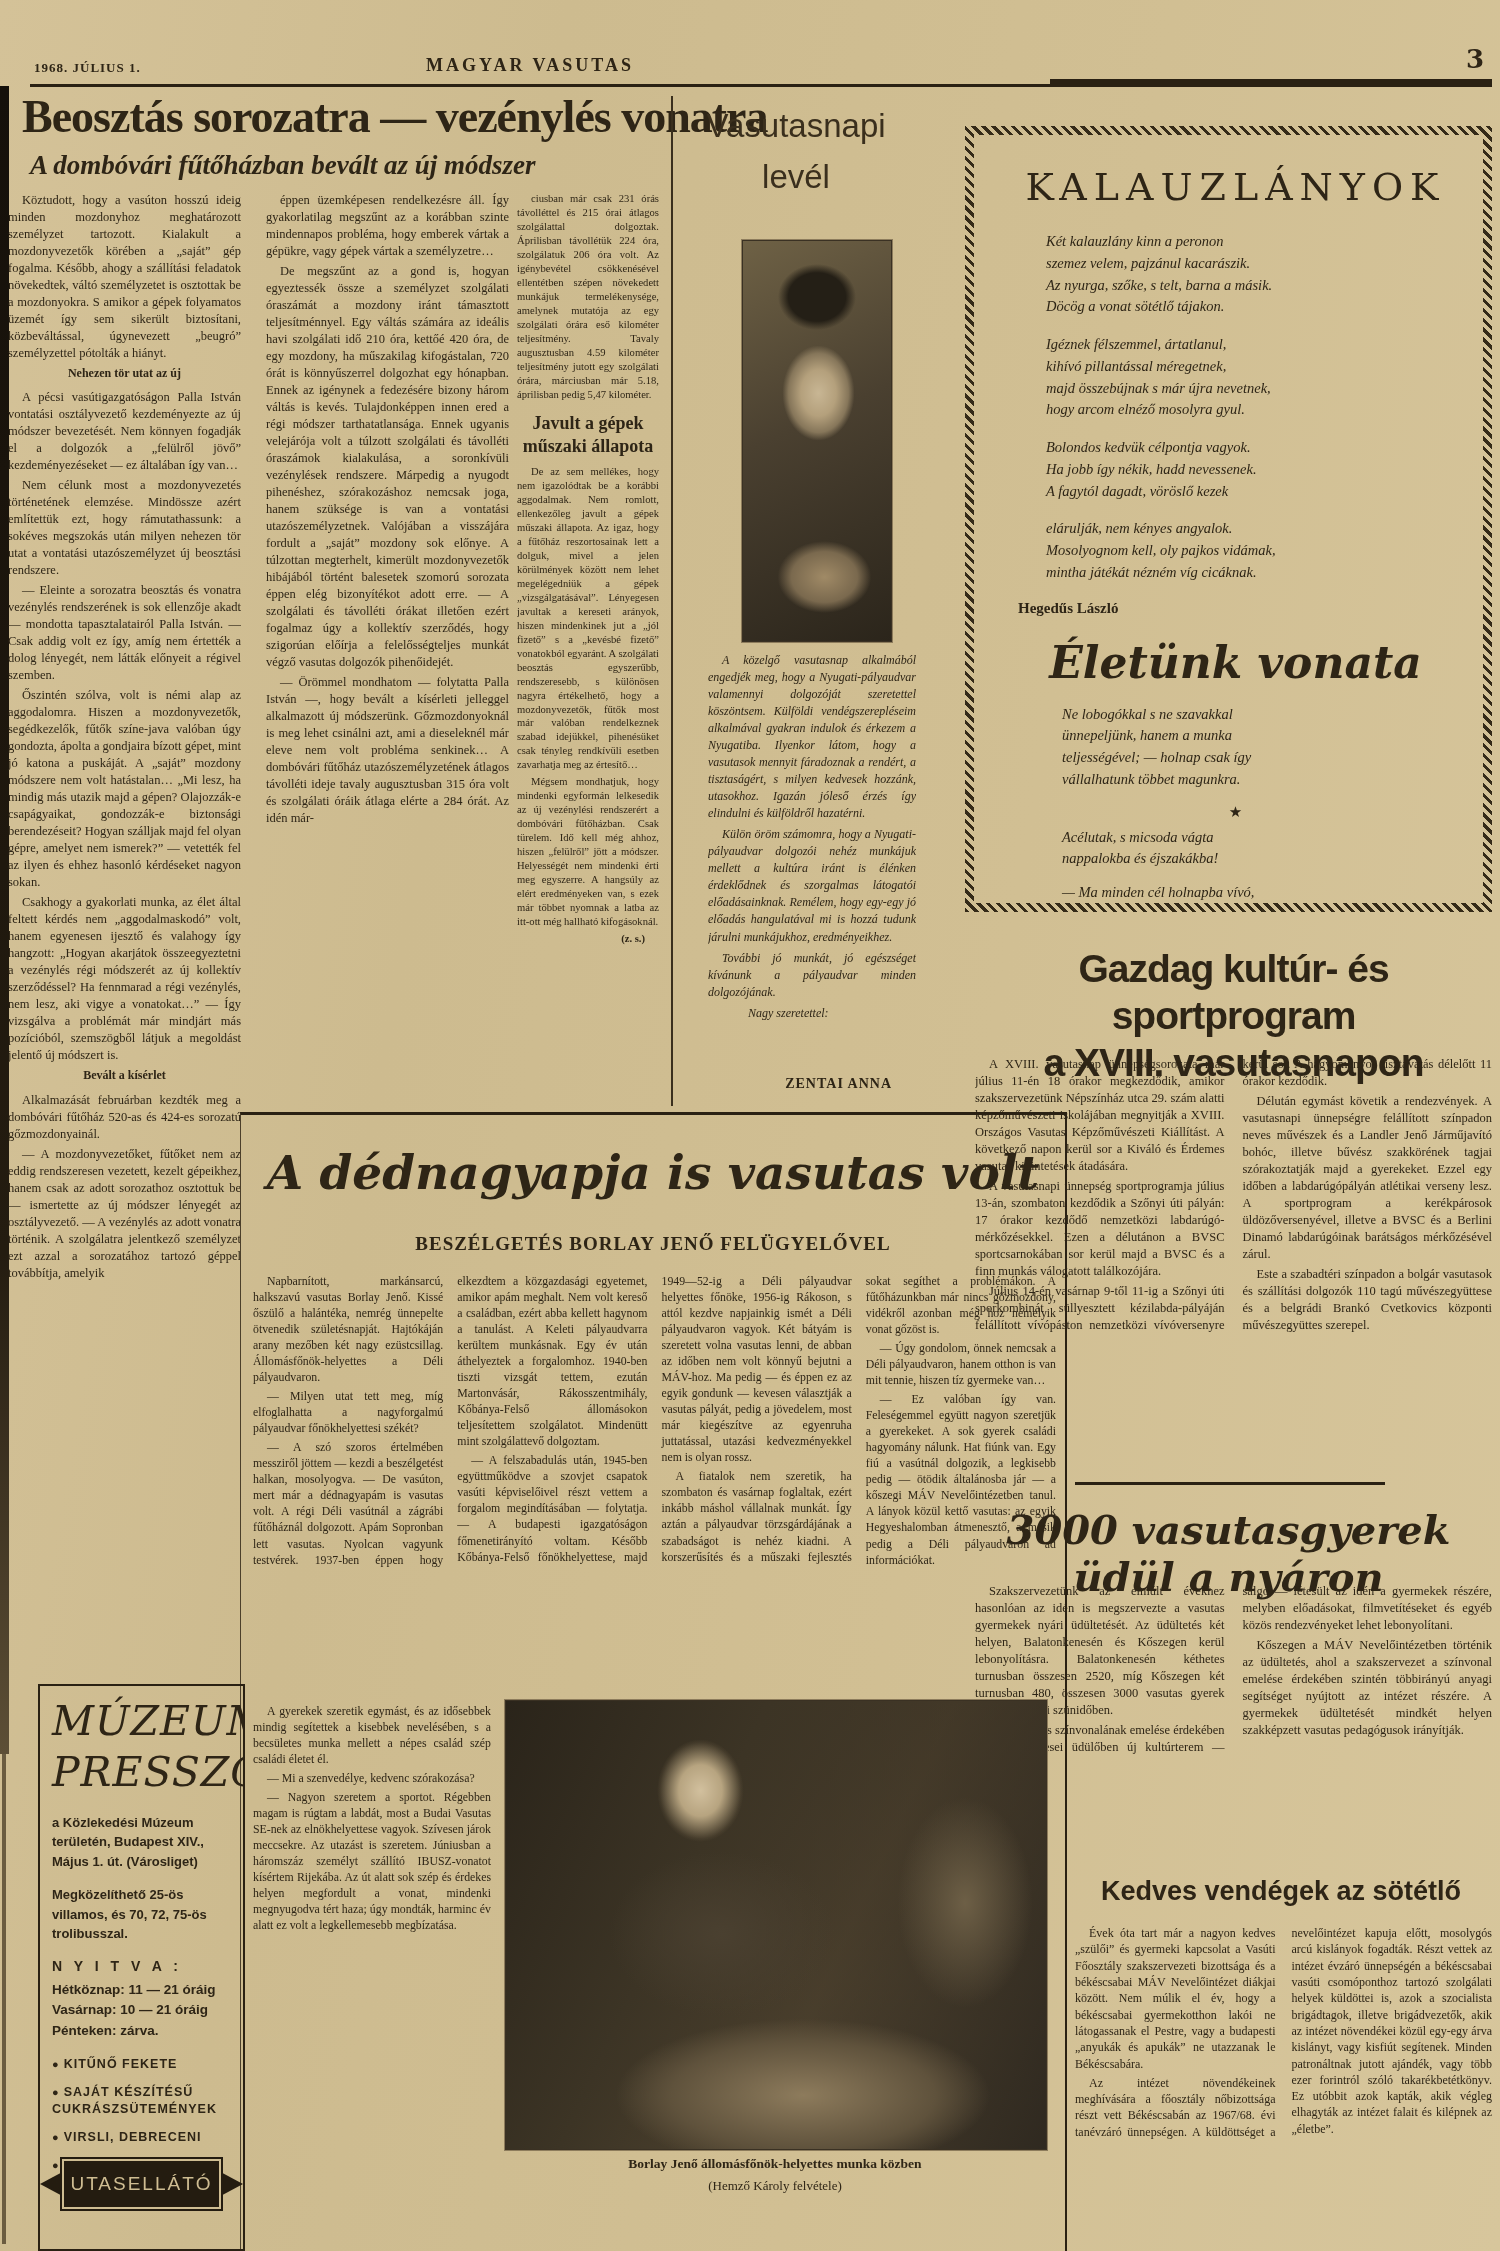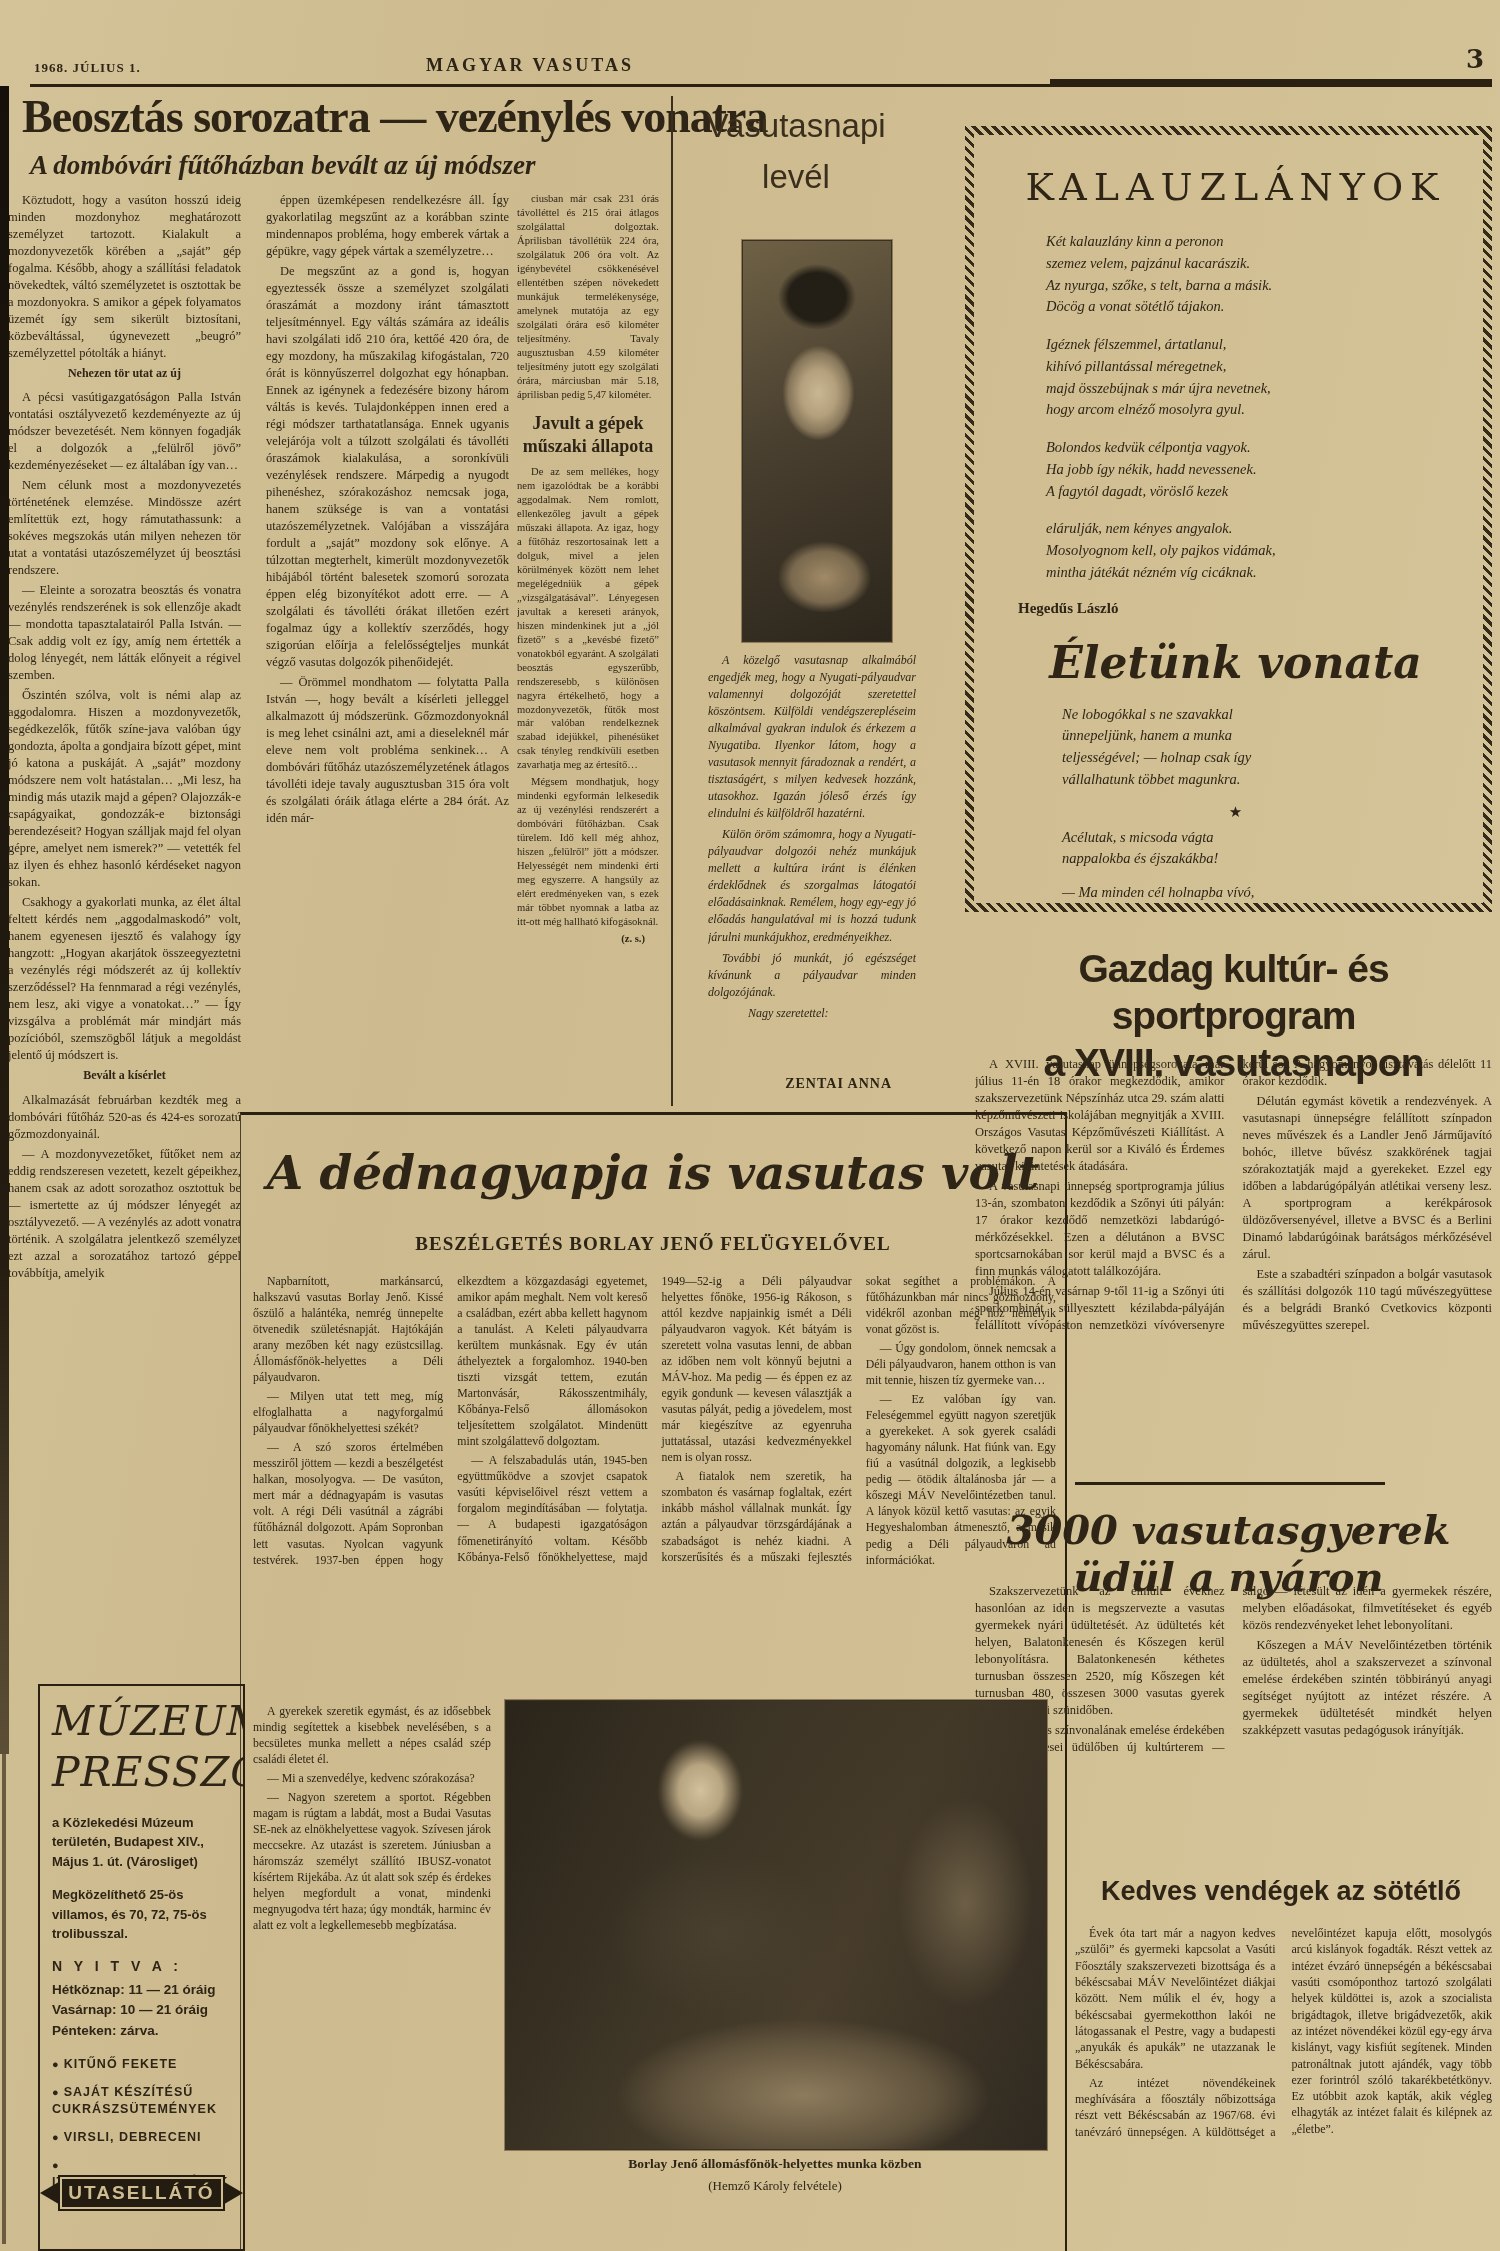--- a/index.html
+++ b/index.html
@@ -93,21 +93,21 @@
   .ad-transport{margin-top:14px;font-family:"Liberation Sans",sans-serif;font-weight:bold;font-size:13px;line-height:1.5;}
   .ad-open{margin-top:14px;font-family:"Liberation Sans",sans-serif;font-weight:bold;font-size:14px;letter-spacing:4px;}
   .ad-hours{margin-top:6px;font-family:"Liberation Sans",sans-serif;font-weight:bold;font-size:13.5px;line-height:1.55;}
   .ad-bullets{margin-top:14px;}
   .ad-bullets div{font-family:"Liberation Sans",sans-serif;font-weight:bold;font-size:12.5px;letter-spacing:1px;margin:0 0 11px 0;line-height:1.35;}
   .ad-bullets div::before{content:"● ";font-size:11px;}
   .logo-row{position:absolute;left:0;bottom:40px;width:100%;display:flex;align-items:center;justify-content:center;}
   .wing{width:46px;height:24px;background:#241c10;}
   .wing.l{clip-path:polygon(0 50%,100% 0,100% 100%);}
   .wing.r{clip-path:polygon(100% 50%,0 0,0 100%);}
-  .logo-text{background:#241c10;color:#cfbd92;font-family:"Liberation Sans",sans-serif;font-weight:bold;font-size:19px;letter-spacing:2px;padding:3px 6px;border:2px solid #cfbd92;outline:2px solid #241c10;}
+  .logo-text{background:#241c10;color:#cfbd92;font-family:"Liberation Sans",sans-serif;font-weight:normal;font-size:19px;letter-spacing:2px;padding:12px 6px;border:2px solid #cfbd92;outline:2px solid #241c10;}
   .vrule{position:absolute;background:#3a2f1d;width:2px;}
 </style>
 </head>
 <body>
 
 <div class="page">
   <div class="scan-edge"></div>
   <div class="scan-edge2"></div>
 
   <div class="abs hdr-date">1968. JÚLIUS 1.</div>

